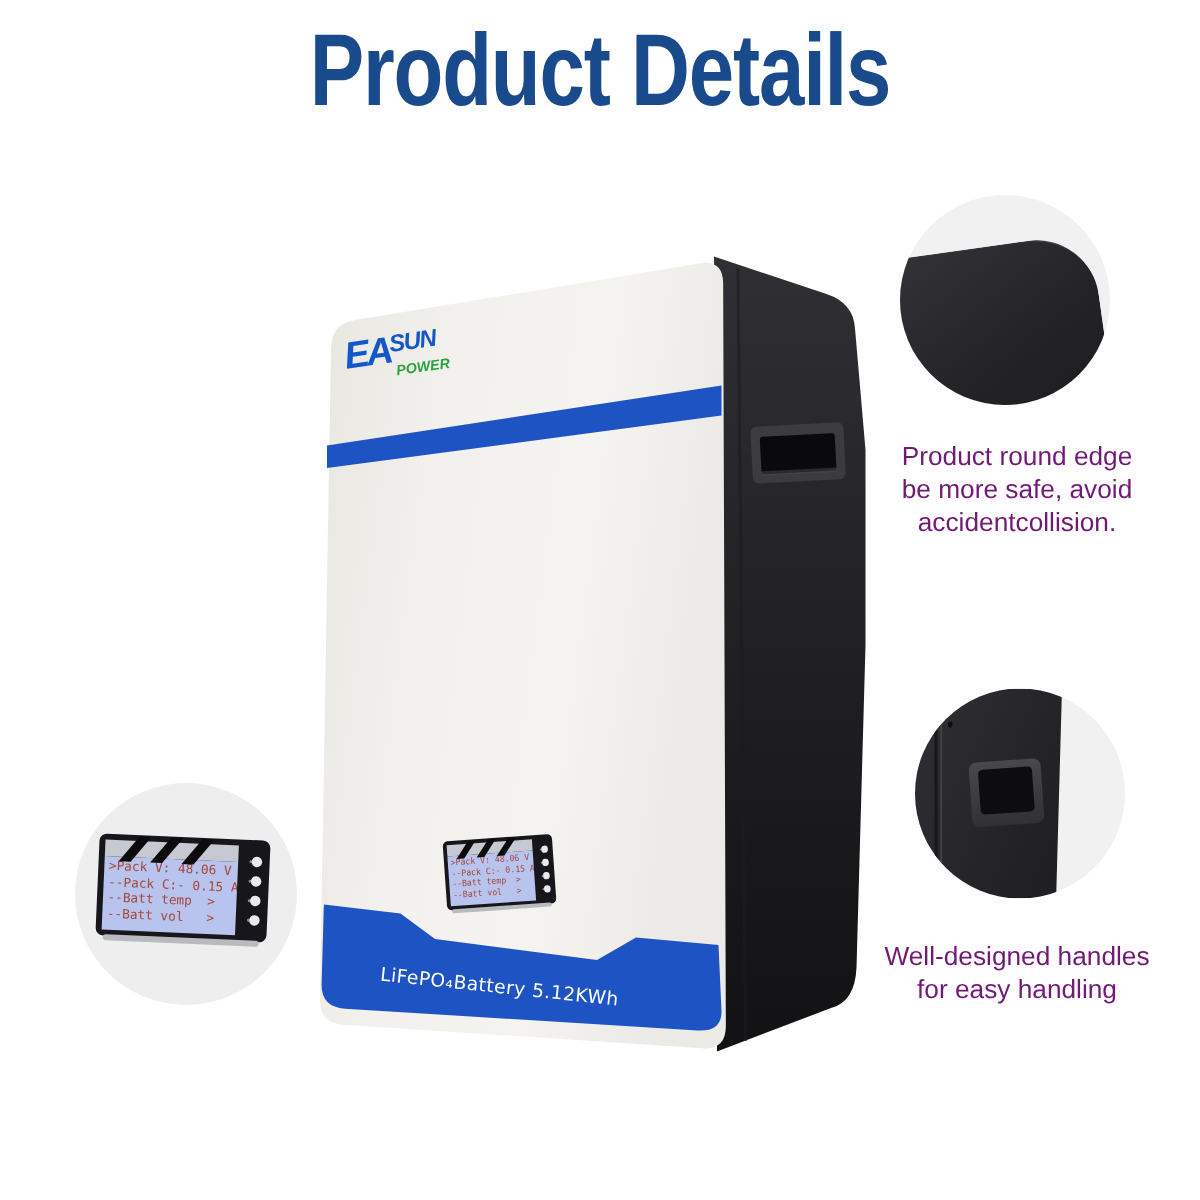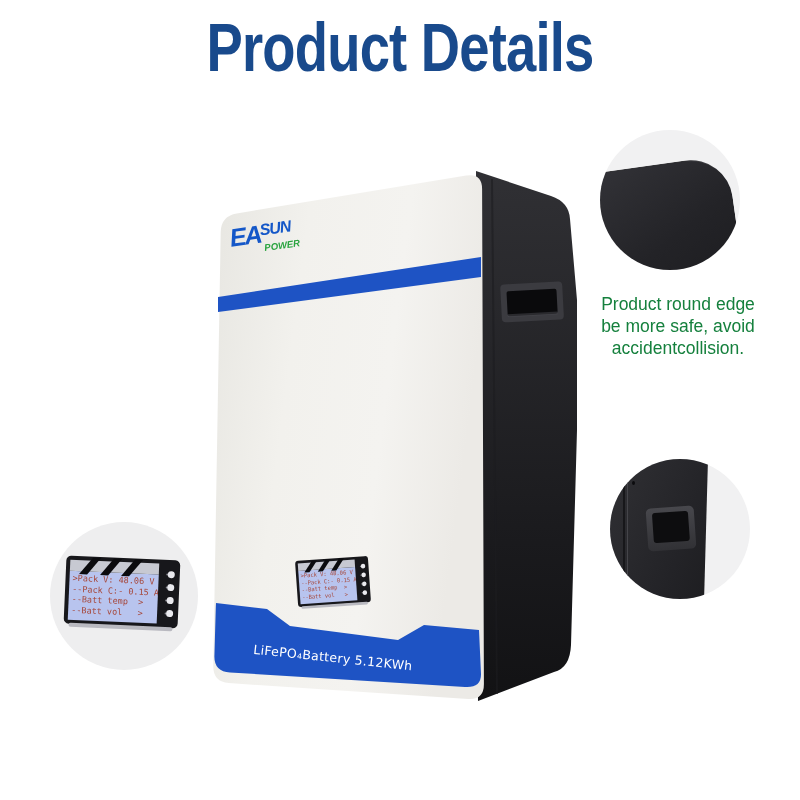--- a/index.html
+++ b/index.html
@@ -67,21 +67,21 @@
   .seam-light{position:absolute;left:17px;top:0;width:1px;height:140px;background:#45454a;}
   .panel-dot{position:absolute;left:22px;top:22px;width:3px;height:4px;border-radius:50%;
              background:#0c0c0e;}
   .handle-closeup{position:absolute;left:37px;top:48px;width:48px;height:43px;
                   transform:rotate(-4deg);border-radius:5px;
                   background:linear-gradient(#48484d,#313135);}
   .handle-hole{position:absolute;left:6px;top:5px;right:6px;bottom:8px;
                background:#0d0d0f;border-radius:3px;}
 
   
-  .callout{position:absolute;color:#15803d;font-size:17.5px;line-height:22px;
+  .callout{position:absolute;color:#701a75;font-size:17.5px;line-height:22px;
            text-align:center;white-space:pre-line;}
   .callout-lcd{left:12px;top:662px;width:240px;}
   .callout-edge{left:558px;top:293px;width:240px;}
   .callout-handle{left:557px;top:626px;width:242px;}
 </style>
 </head>
 <body>
 
 <div class="stage">
 
@@ -190,14 +190,16 @@
       <div class="panel-dot"></div>
       <div class="handle-closeup">
         <div class="handle-hole"></div>
       </div>
     </div>
   </div>
 
   <div class="callout callout-edge">Product round edge
 be more safe, avoid
 accidentcollision.</div>
+  <div class="callout callout-handle">Well-designed handles
+for easy handling</div>
 
 </div>
 
 </body></html>

